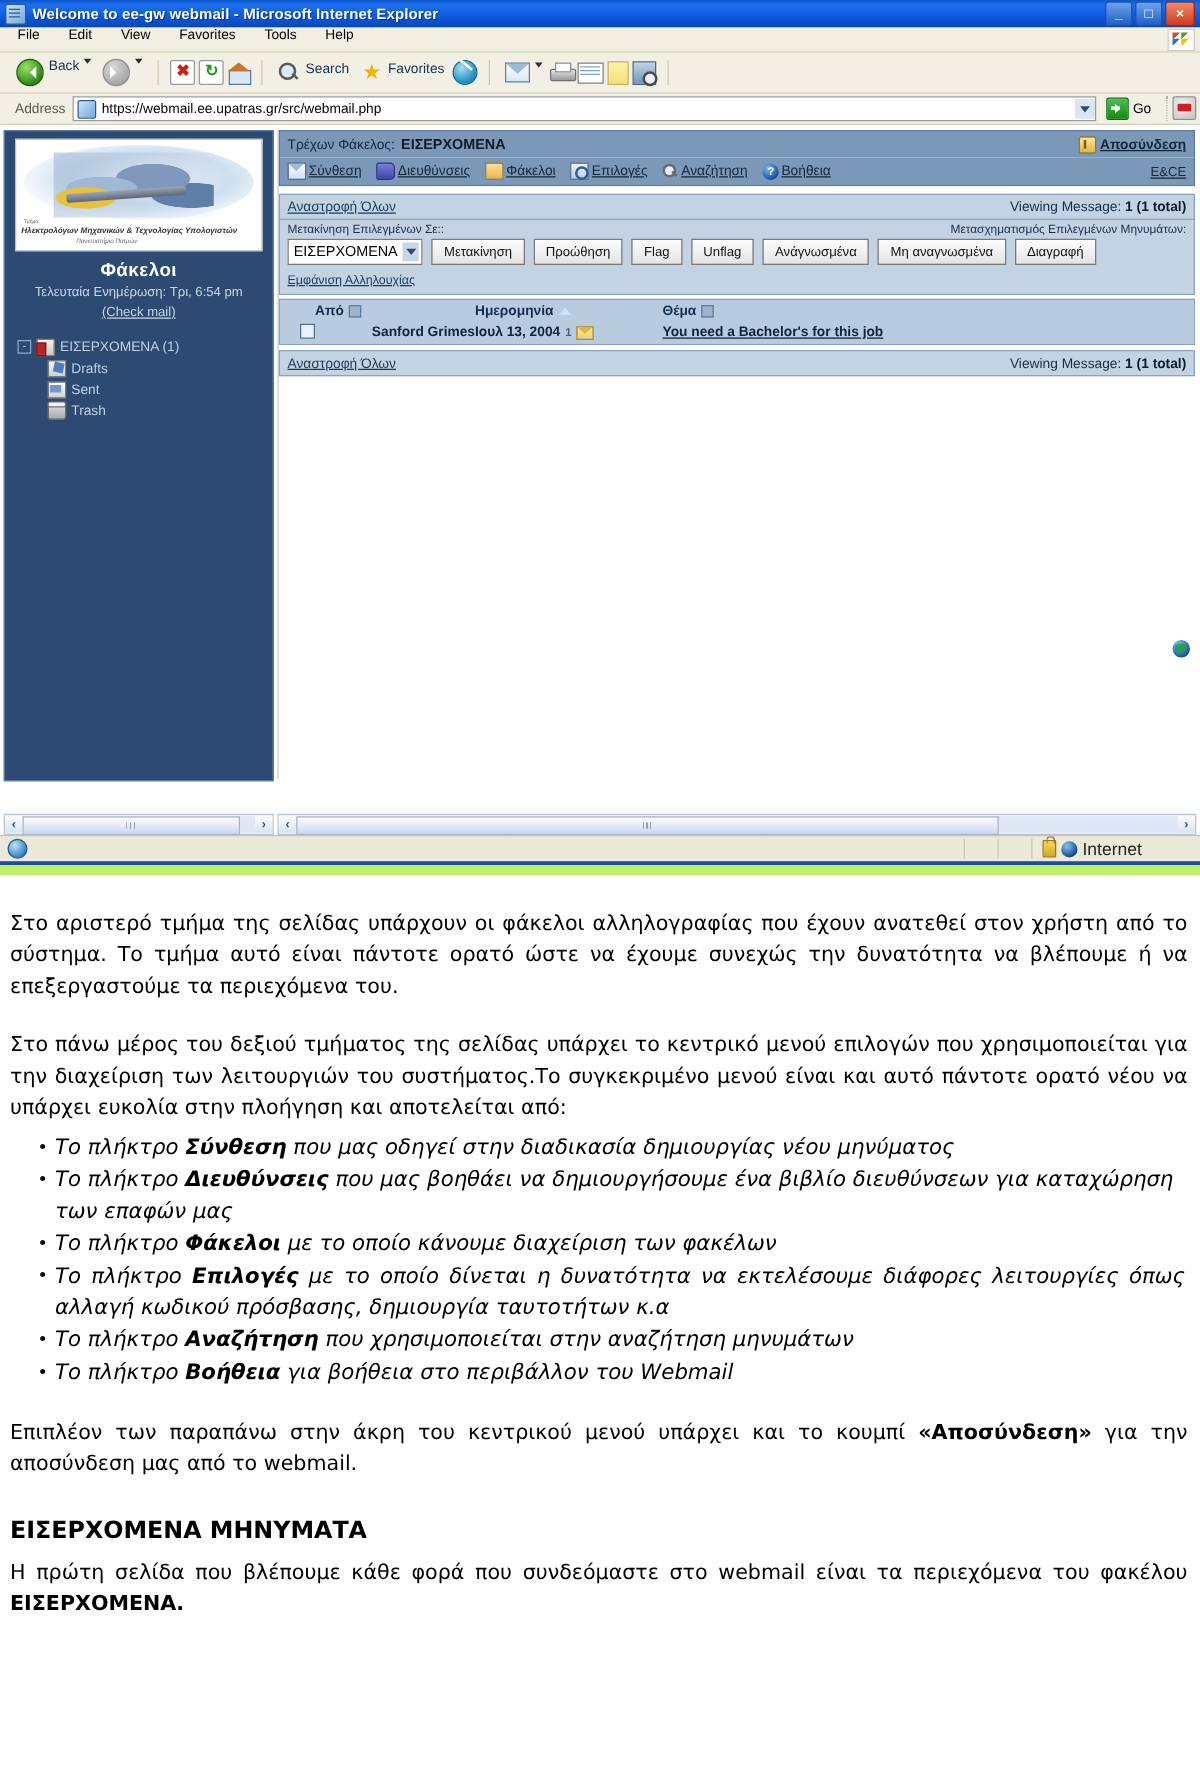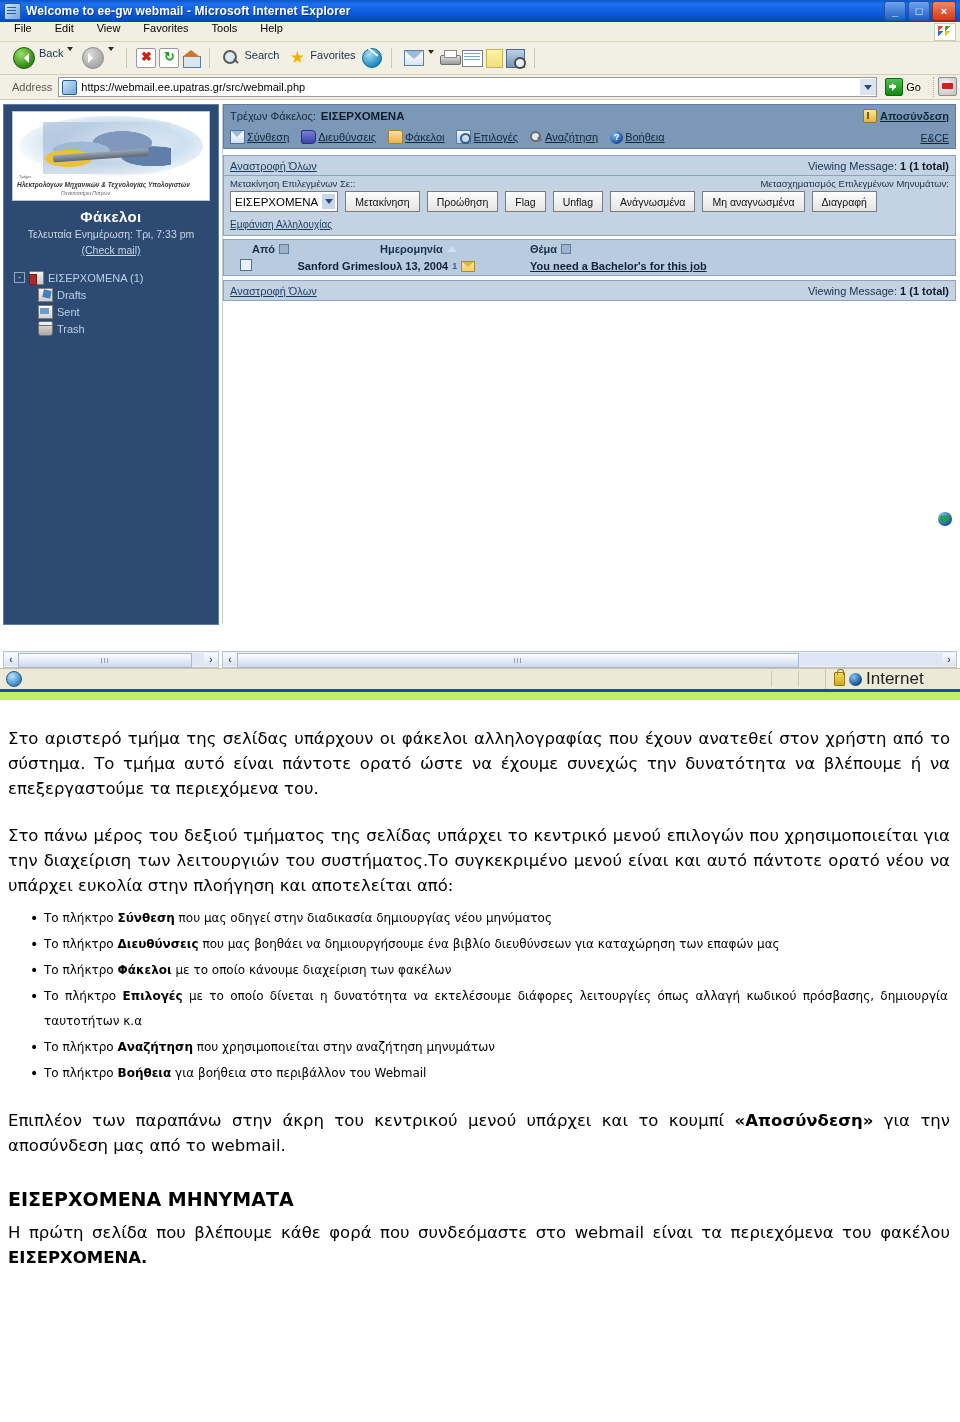--- a/index.html
+++ b/index.html
@@ -288,31 +288,31 @@
   .sb-cell{width:26px;height:16px;border-left:1px solid #cdc8b4;}
   .sb-zone{display:flex;align-items:center;gap:4px;padding-left:8px;border-left:1px solid #cdc8b4;
     width:120px;}
   .lock{width:9px;height:12px;background:linear-gradient(180deg,#f4da6a,#d2a81c);border:1px solid #9a7a12;
     border-radius:1px;position:relative;}
   .lock:after{content:"";position:absolute;left:2px;top:-4px;width:5px;height:5px;
     border:1.5px solid #9a7a12;border-bottom:0;border-radius:3px 3px 0 0;}
   .zone-globe{width:13px;height:13px;border-radius:50%;
     background:radial-gradient(circle at 35% 30%,#7fc8f0,#123f86 75%);}
   .zone-globe:after{content:"";position:absolute;}
-  .zone-txt{font-size:17px;color:#222;text-align:right;}
+  .zone-txt{font-size:14px;color:#222;text-align:right;}
   .bluerule{height:3px;background:#1b4d9b;}
 
   
   .doc{padding:26px 10px 0 8px;color:#000;}
   .doc p{margin:0 0 0 0;font-size:16.5px;line-height:25px;text-align:justify;
     font-family:"DejaVu Sans", sans-serif;}
   .doc p.gap{margin-top:22px;}
   .ul{margin:8px 0 0 0;padding:0;list-style:none;}
-  .ul li{font-size:12px;line-height:25px;position:relative;padding-left:36px;
-    font-family:"DejaVu Sans", sans-serif;margin-bottom:1px;}
+  .ul li{font-size:17px;line-height:25px;position:relative;padding-left:36px;
+    font-family:"DejaVu Sans", sans-serif;margin-bottom:1px;font-style:italic;}
   .ul li:before{content:"\2022";position:absolute;left:22px;top:0;font-size:14px;}
   .ul li.just{text-align:justify;padding-right:2px;}
   .h2{font-size:19px;font-weight:bold;margin:30px 0 10px 0;font-family:"DejaVu Sans", sans-serif;}
   b{font-weight:bold;}
 </style>
 </head>
 <body>
 
 <div class="browser">
 
@@ -398,21 +398,21 @@
       <div class="logo-box">
         <div class="logo-ellipse"></div>
         <div class="logo-art"></div>
         <div class="logo-bar"></div>
         <div class="logo-hm">HM&amp;TY</div>
         <div class="logo-l1">Tμήμα:</div>
         <div class="logo-l2">Ηλεκτρολόγων Μηχανικών &amp; Τεχνολογίας Υπολογιστών</div>
         <div class="logo-l3">Πανεπιστήμιο Πατρών</div>
       </div>
       <div class="sb-title">Φάκελοι</div>
-      <div class="sb-sub">Τελευταία Ενημέρωση: Τρι, 7:33 pm</div>
+      <div class="sb-sub">Τελευταία Ενημέρωση: Τρι, 6:54 pm</div>
       <div class="sb-sub">
         <a href="#">(Check mail)</a>
       </div>
 
       <div class="folders">
         <div class="f-row">
           <span class="f-exp">-</span>
           <span class="fi fi-inbox"></span>
           <span>ΕΙΣΕΡΧΟΜΕΝΑ (1)</span>
         </div>

